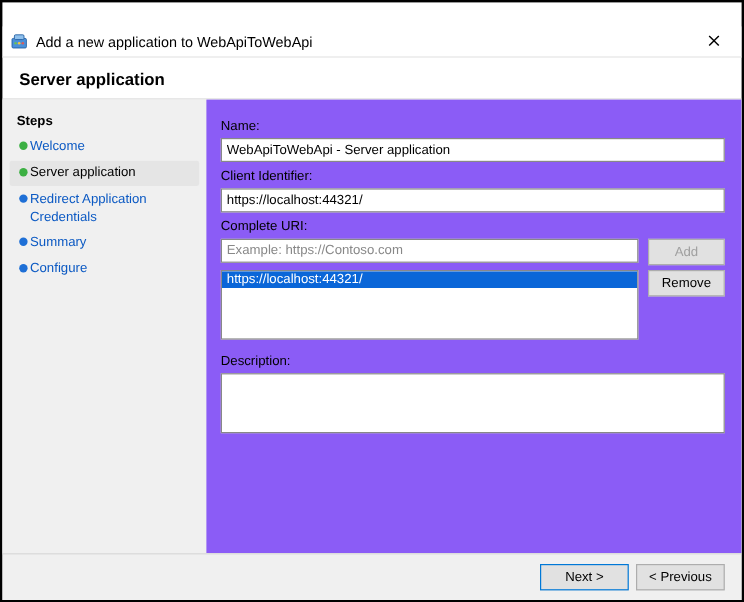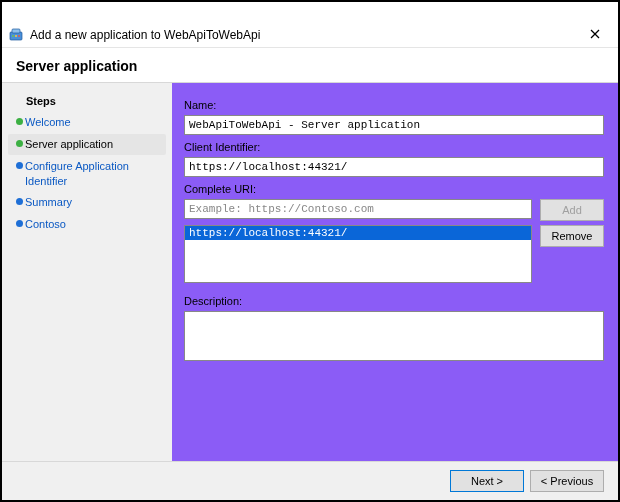--- a/index.html
+++ b/index.html
@@ -35,21 +35,21 @@
       border-bottom: 1px solid #d8d8d8;
     }
     .body {
       flex: 1; display: flex; background: #f0f0f0;
       min-height: 0;
     }
     .sidebar {
       width: 170px; background: #f0f0f0; padding: 10px 4px;
     }
     .sidebar h3 {
-      font-size: 11px; font-weight: bold; padding: 2px 8px 4px 8px; margin-left: 12px;
+      font-size: 11px; font-weight: bold; padding: 2px 8px 4px 8px;
     }
     .step {
       display: flex; align-items: flex-start; gap: 2px;
       padding: 3px 8px; margin: 1px 2px; cursor: pointer;
       line-height: 1.35;
       border-radius: 2px;
     }
     .step.current { background: #e5e5e5; }
     .step .bullet {
       width: 7px; height: 7px; border-radius: 50%;
@@ -60,21 +60,21 @@
     .step .label { color: #0b59c3; font-size: 11px; }
     .step.current .label { color: #000; }
     .form-area {
       flex: 1; padding: 14px 14px 8px 12px; background: #8b5cf6;
       display: flex; flex-direction: column; gap: 4px;
       min-width: 0;
     }
     .field-label { font-size: 11px; color: #000; margin-top: 2px; }
     input[type=text].text-input, .listbox, textarea.text-input {
       width: 100%; background: #fff; border: 1px solid #888;
-      font-family: Liberation Mono, monospace; font-size: 11px; padding: 2px 4px;
+      font-family: Liberation Sans, sans-serif; font-size: 11px; padding: 2px 4px;
       color: #000;
     }
     input[type=text].text-input { height: 20px; }
     .row-inline { display: flex; gap: 8px; align-items: flex-start; }
     .row-inline .grow { flex: 1; }
     .btn {
       min-width: 64px; height: 22px; background: #e1e1e1;
       border: 1px solid #adadad; font-family: inherit; font-size: 11px;
       cursor: pointer; color: #000;
     }
@@ -131,29 +131,29 @@
         <div class="step">
           <span class="bullet green"></span>
           <span class="label">Welcome</span>
         </div>
         <div class="step current">
           <span class="bullet green"></span>
           <span class="label">Server application</span>
         </div>
         <div class="step">
           <span class="bullet blue"></span>
-          <span class="label">Configure Application Identifier</span>
+          <span class="label">Redirect Application Credentials</span>
         </div>
         <div class="step">
           <span class="bullet blue"></span>
           <span class="label">Summary</span>
         </div>
         <div class="step">
           <span class="bullet blue"></span>
-          <span class="label">Contoso</span>
+          <span class="label">Configure</span>
         </div>
       </div>
   </div>
 
   <div class="form-area">
 
     <div class="field-label">Name:</div>
     <input type="text" class="text-input" value="WebApiToWebApi - Server application" style="">
 
     <div class="field-label">Client Identifier:</div>

